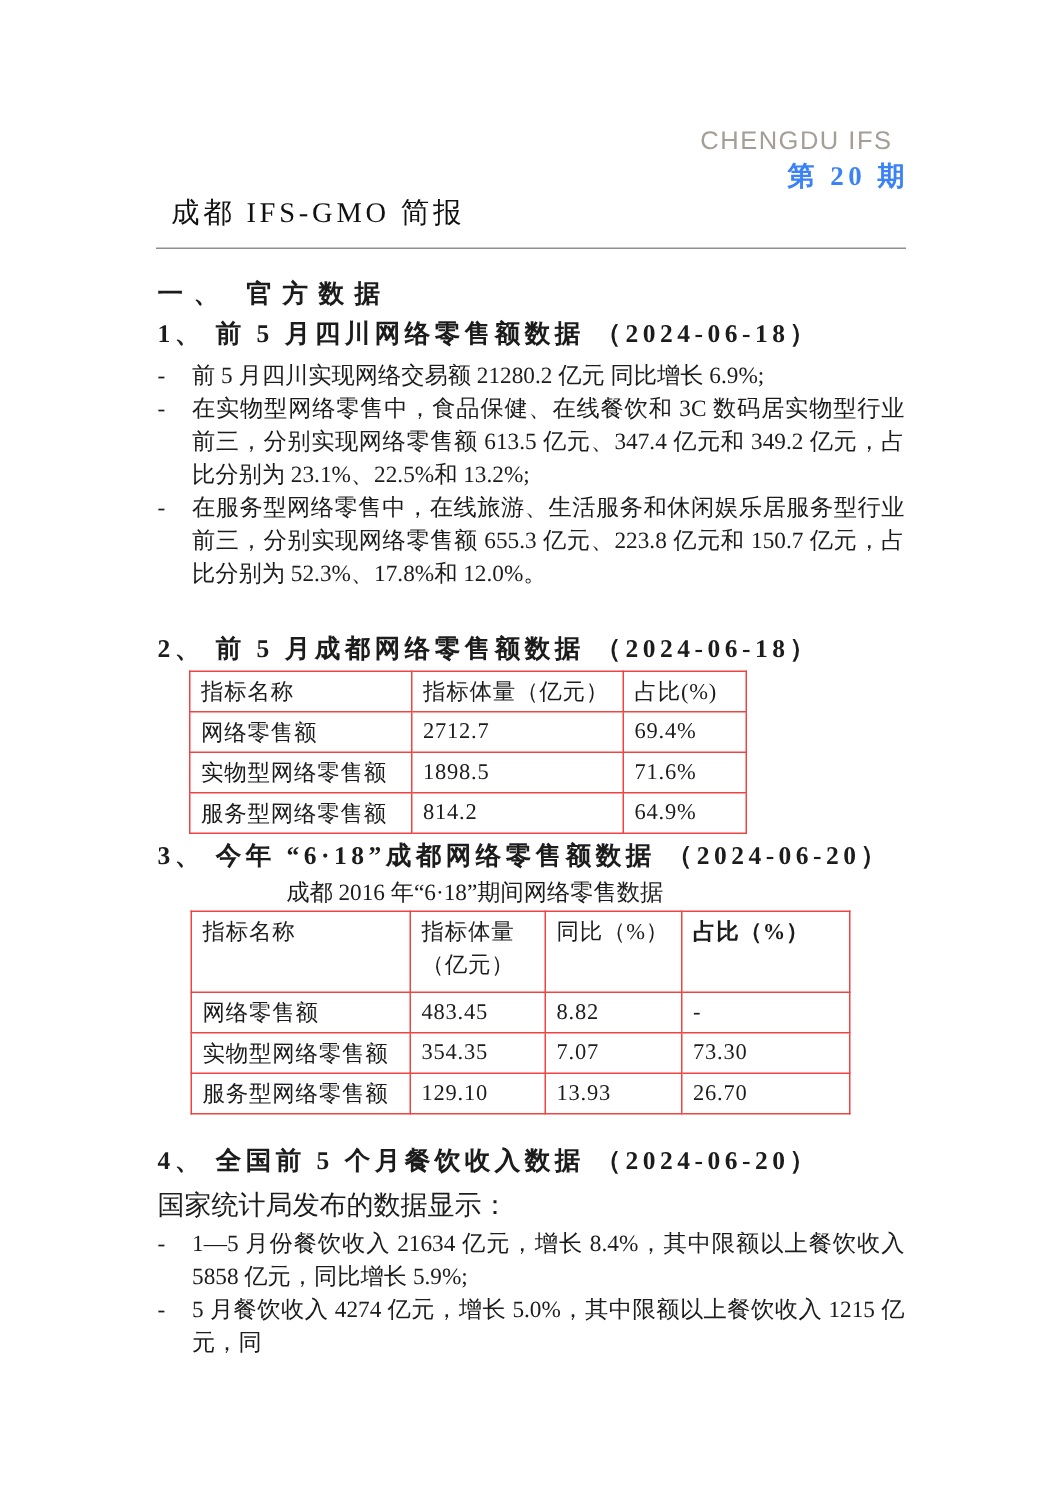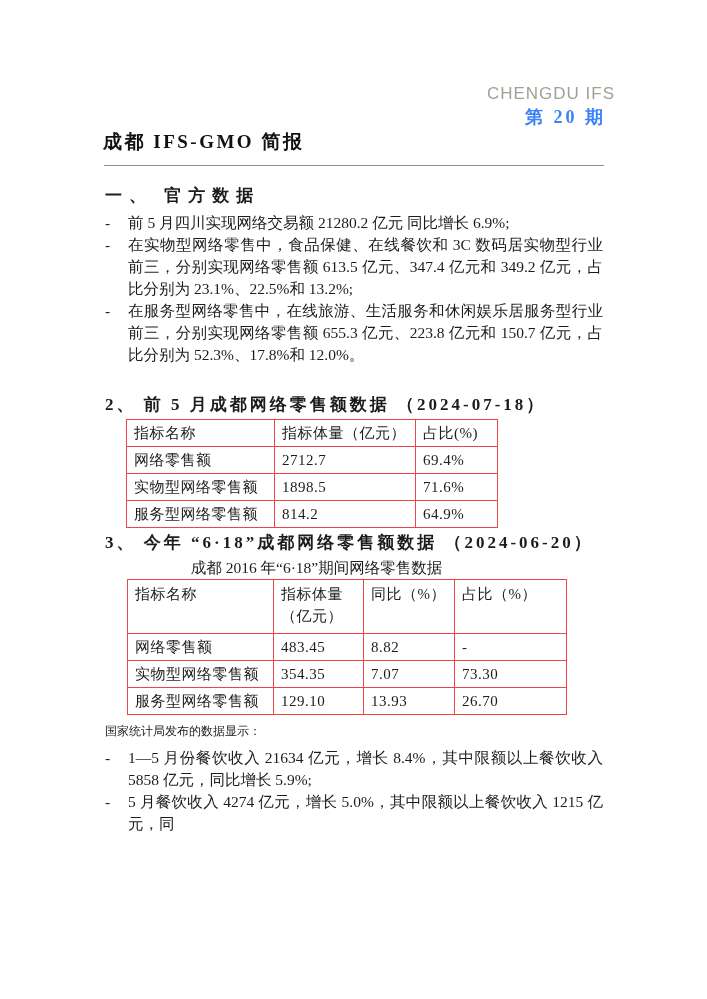--- a/index.html
+++ b/index.html
@@ -1,31 +1,31 @@
 <!DOCTYPE html>
 <html><head>
 <meta charset="utf-8">
 <style>
   html,body{margin:0;padding:0;}
   body{
     width:707px;height:999px;background:#ffffff;position:relative;overflow:hidden;
     font-family:"Liberation Serif","DejaVu Serif",serif;color:#1c1c1c;
   }
   .brand{
-    position:absolute;top:84px;right:92px;
+    position:absolute;top:84px;right:112px;
     font-family:"Liberation Sans","DejaVu Sans",sans-serif;
     font-size:17px;letter-spacing:1px;color:#a49e96;font-weight:400;
   }
   .issue{
     position:absolute;top:105px;right:101px;
     font-size:18px;font-weight:bold;letter-spacing:3px;color:#3b82f6;
   }
   .doc-title{
-    position:absolute;left:103px;top:129px;
-    font-size:19px;font-weight:bold;letter-spacing:2.5px;color:#111;
+    position:absolute;left:114px;top:129px;
+    font-size:19px;font-weight:normal;letter-spacing:2.5px;color:#111;
     white-space:nowrap;
   }
   .rule{position:absolute;left:104px;top:165px;width:500px;height:1px;background:#8f8f8f;}
   .content{position:absolute;left:105px;top:184px;width:498px;}
   .sec-label{font-size:17px;font-weight:bold;letter-spacing:7px;line-height:24px;white-space:nowrap;}
   .item-heading{font-size:17px;font-weight:bold;letter-spacing:3px;line-height:26px;white-space:nowrap;}
   .mt-item1{margin-top:2px;}
   .mt-item2{margin-top:26px;}
   .mt-item3{margin-top:2px;}
   .mt-item4{margin-top:18px;}
@@ -39,52 +39,53 @@
   table.data-table{border-collapse:collapse;margin-top:1px;margin-left:21px;}
   table.data-table td{
     border:1px solid #ef4444;font-size:15px;padding:1px 7px;
     vertical-align:middle;letter-spacing:0.5px;
   }
   table.t1 td{height:24px;}
   table.t2 td{height:24px;}
   table.t2 tr.hdr td{height:49px;vertical-align:top;padding-top:3px;line-height:22px;}
   table.t2{margin-left:22px;}
   .t1-c1{width:133px;} .t1-c2{width:126px;} .t1-c3{width:67px;}
-  .t2-c1{width:131px;} .t2-c2{width:75px;} .t2-c3{width:76px;} .t2-c4{width:97px;}
-  .intro{margin-top:5px;font-size:12px;line-height:22px;}
+  .t2-c1{width:131px;} .t2-c2{width:75px;} .t2-c3{width:76px;} .t2-c4{width:97px;font-weight:bold;}
+  .intro{margin-top:5px;font-size:18px;line-height:22px;}
   .bullets.b4{margin-top:5px;}
 </style>
 </head>
 <body>
 
 <div class="brand">CHENGDU IFS</div>
 <div class="issue">第 20 期</div>
 <div class="doc-title">成都 IFS-GMO 简报</div>
 <div class="rule"></div>
 
 <div class="content">
 
   <div class="sec-label">一、 官方数据</div>
 
+  <div class="item-heading mt-item1">1、 前 5 月四川网络零售额数据 （2024-06-18）</div>
   <div class="bullets">
     <div class="bullet">
       <span class="marker">-</span>
       <span class="btext">前 5 月四川实现网络交易额 21280.2 亿元 同比增长 6.9%;</span>
     </div>
     <div class="bullet">
       <span class="marker">-</span>
       <span class="btext">在实物型网络零售中，食品保健、在线餐饮和 3C 数码居实物型行业前三，分别实现网络零售额 613.5 亿元、347.4 亿元和 349.2 亿元，占比分别为 23.1%、22.5%和 13.2%;</span>
     </div>
     <div class="bullet">
       <span class="marker">-</span>
       <span class="btext">在服务型网络零售中，在线旅游、生活服务和休闲娱乐居服务型行业前三，分别实现网络零售额 655.3 亿元、223.8 亿元和 150.7 亿元，占比分别为 52.3%、17.8%和 12.0%。</span>
     </div>
   </div>
 
-  <div class="item-heading mt-item2">2、 前 5 月成都网络零售额数据 （2024-07-18）</div>
+  <div class="item-heading mt-item2">2、 前 5 月成都网络零售额数据 （2024-06-18）</div>
   <table class="data-table t1">
     <tbody>
         <tr>
       <td class="t1-c1">指标名称</td>
       <td class="t1-c2">指标体量（亿元）</td>
       <td class="t1-c3">占比(%)</td>
     </tr>
     <tr>
       <td>网络零售额</td>
       <td>2712.7</td>
@@ -127,20 +128,21 @@
     </tr>
     <tr>
       <td>服务型网络零售额</td>
       <td>129.10</td>
       <td>13.93</td>
       <td>26.70</td>
     </tr>
   </tbody>
     </table>
 
+  <div class="item-heading mt-item4">4、 全国前 5 个月餐饮收入数据 （2024-06-20）</div>
   <div class="intro">国家统计局发布的数据显示：</div>
   <div class="bullets b4">
     <div class="bullet">
       <span class="marker">-</span>
       <span class="btext">1—5 月份餐饮收入 21634 亿元，增长 8.4%，其中限额以上餐饮收入 5858 亿元，同比增长 5.9%;</span>
     </div>
     <div class="bullet">
       <span class="marker">-</span>
       <span class="btext">5 月餐饮收入 4274 亿元，增长 5.0%，其中限额以上餐饮收入 1215 亿元，同</span>
     </div>

